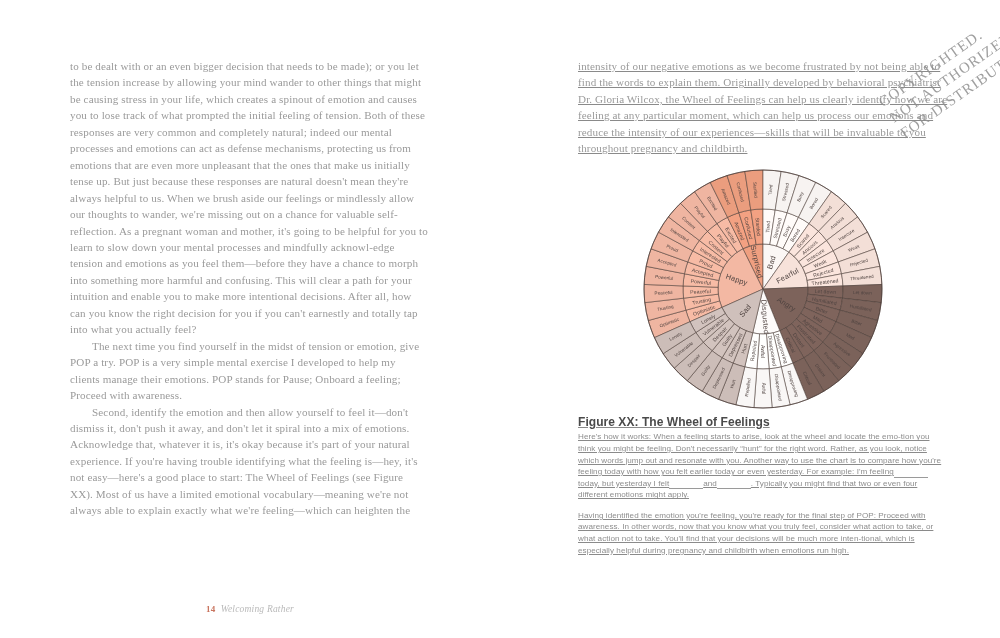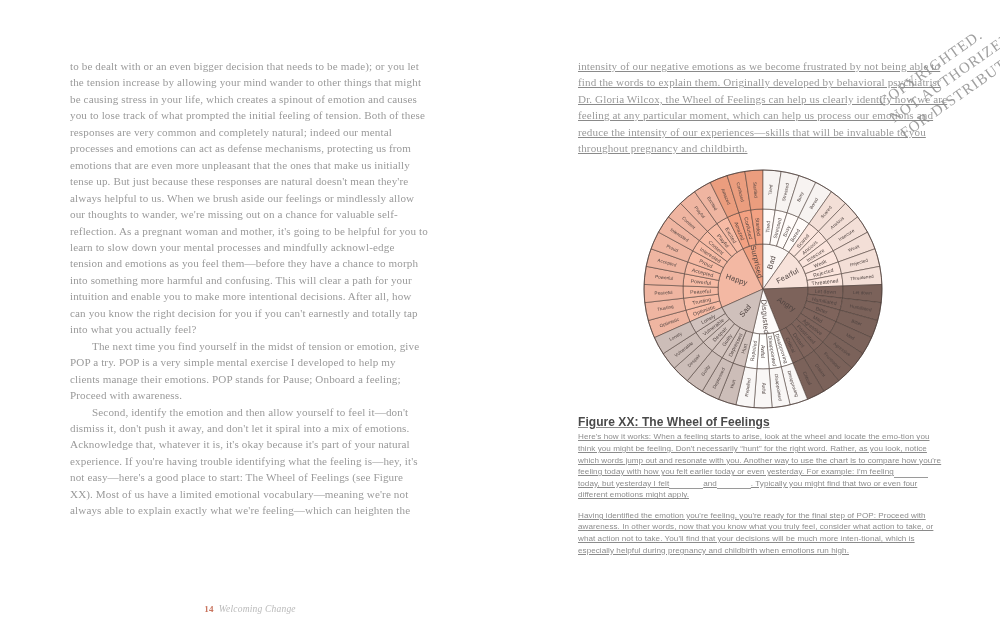--- a/index.html
+++ b/index.html
@@ -68,21 +68,21 @@
 
 <div class="spread">
 
   <div class="page page-left">
     <div class="body-col">
       <p>to be dealt with or an even bigger decision that needs to be made); or you let the tension increase by allowing your mind wander to other things that might be causing stress in your life, which creates a spinout of emotion and causes you to lose track of what prompted the initial feeling of tension. Both of these responses are very common and completely natural; indeed our mental processes and emotions can act as defense mechanisms, protecting us from emotions that are even more unpleasant that the ones that make us initially tense up. But just because these responses are natural doesn't mean they're always helpful to us. When we brush aside our feelings or mindlessly allow our thoughts to wander, we're missing out on a chance for valuable self-reflection. As a pregnant woman and mother, it's going to be helpful for you to learn to slow down your mental processes and mindfully acknowl-edge tension and emotions as you feel them—before they have a chance to morph into something more harmful and confusing. This will clear a path for your intuition and enable you to make more intentional decisions. After all, how can you know the right decision for you if you can't earnestly and totally tap into what you actually feel?</p>
       <p class="indent">The next time you find yourself in the midst of tension or emotion, give POP a try. POP is a very simple mental exercise I developed to help my clients manage their emotions. POP stands for Pause; Onboard a feeling; Proceed with awareness.</p>
       <p class="indent">Second, identify the emotion and then allow yourself to feel it—don't dismiss it, don't push it away, and don't let it spiral into a mix of emotions. Acknowledge that, whatever it is, it's okay because it's part of your natural experience. If you're having trouble identifying what the feeling is—hey, it's not easy—here's a good place to start: The Wheel of Feelings (see Figure XX). Most of us have a limited emotional vocabulary—meaning we're not always able to explain exactly what we're feeling—which can heighten the</p>
     </div>
     <div class="folio">
-      <span class="num">14</span><span class="title">Welcoming Change</span>
+      <span class="num">14</span><span class="title">Welcoming Rather</span>
     </div>
   </div>
 
   <div class="page page-right">
     <div class="body-col">
       <p>intensity of our negative emotions as we become frustrated by not being able to find the words to explain them. Originally developed by behavioral psychiatrist Dr. Gloria Wilcox, the Wheel of Feelings can help us clearly identify how we are feeling at any particular moment, which can help us process our emotions and reduce the intensity of our experiences—skills that will be invaluable to you throughout pregnancy and childbirth.</p>
     </div>
 
     <div class="figure-wrap">
       <svg class="wheel" id="wheel-svg" width="244" height="244" viewBox="0 0 244 244">

